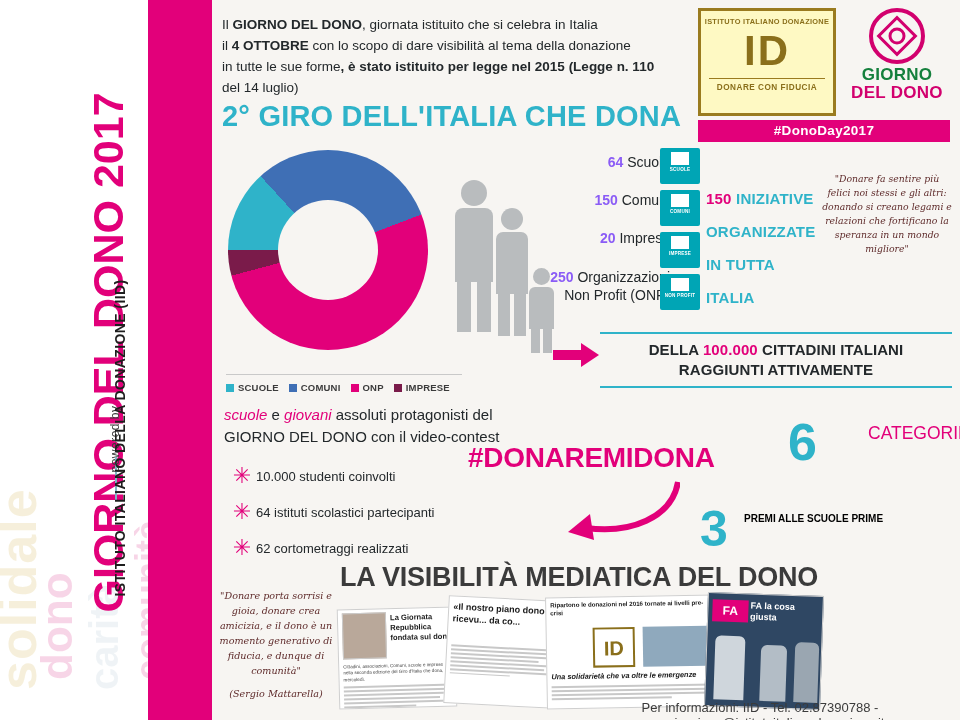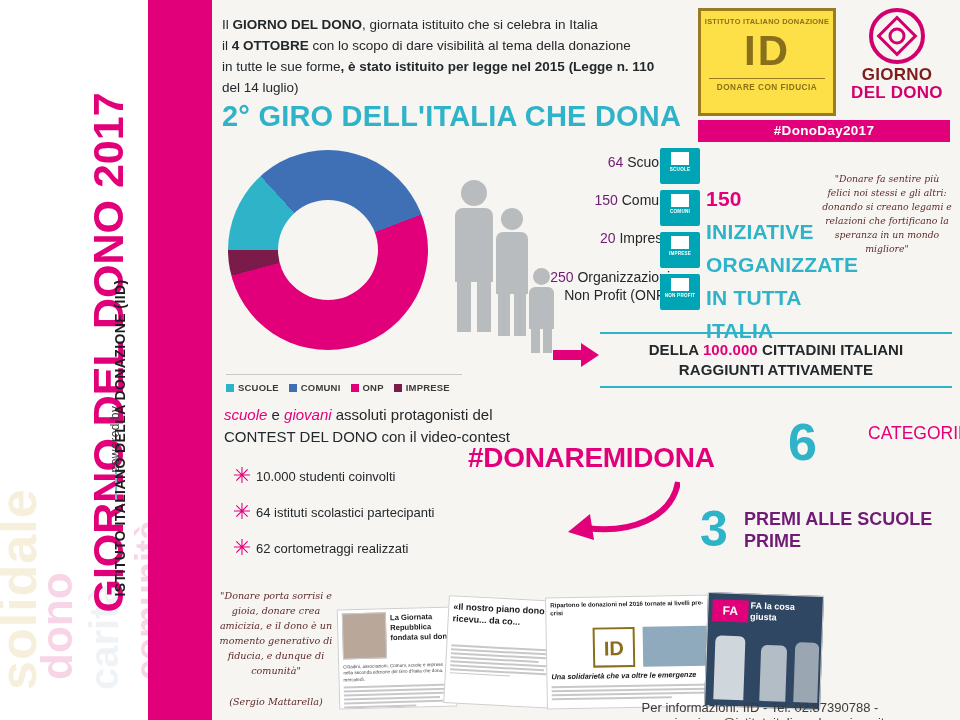--- a/index.html
+++ b/index.html
@@ -63,30 +63,30 @@
   .intro {
     position: absolute; left: 222px; top: 14px; width: 470px;
     font-size: 13.5px; line-height: 21px; color: #23282b;
   }
   .intro b { font-weight: bold; }
 
   
   .logo-box { position: absolute; left: 698px; top: 8px; width: 252px; height: 130px; }
   .logo-id {
     position: absolute; left: 0; top: 0; width: 138px; height: 108px;
-    border: 3px solid #9a7b1f; background: #fde047; text-align: center;
+    border: 3px solid #9a7b1f; background: #fef9c3; text-align: center;
   }
   .logo-id .top-arc { font-size: 7.4px; color:#8a6f1b; letter-spacing: .3px; margin-top: 6px; font-weight: bold;}
   .logo-id .big { font-size: 42px; font-weight: bold; color:#8a6f1b; line-height: 46px; letter-spacing: 2px; margin-top: 2px;}
   .logo-id .sub { font-size: 8.2px; color:#8a6f1b; font-weight: bold; letter-spacing:.5px; border-top:1.5px solid #9a7b1f; margin:4px 8px 0; padding-top:4px;}
   .logo-gdd {
     position: absolute; left: 146px; top: 0; width: 106px; height: 108px; text-align: center;
   }
   .logo-mark { width: 56px; height: 56px; margin: 0 auto 2px; position: relative; }
-  .logo-gdd .l1 { font-size: 17px; font-weight: bold; color:#7f1d1d; line-height: 18px; letter-spacing:.3px;}
+  .logo-gdd .l1 { font-size: 17px; font-weight: bold; color:#15803d; line-height: 18px; letter-spacing:.3px;}
   .logo-gdd .l2 { font-size: 17px; font-weight: bold; color:#d2006e; line-height: 18px; letter-spacing:.3px;}
   .hashtag-bar {
     position: absolute; left: 0; top: 112px; width: 252px; height: 22px;
     background: #e2007a; color: #fff; font-size: 13.5px; font-weight: bold;
     text-align: center; line-height: 22px; letter-spacing: .3px;
   }
 
   
   .headline {
     position: absolute; left: 222px; top: 100px; width: 480px;
@@ -112,35 +112,35 @@
 
   
   .people { position: absolute; left: 455px; top: 160px; width: 110px; height: 190px; }
   .person { position: absolute; background: #b9bcbe; }
   .p-head { border-radius: 50%; }
   .arrow-pink { position: absolute; left: 553px; top: 342px; }
 
   
   .stats { position: absolute; left: 490px; top: 152px; width: 180px; text-align: right; }
   .stat-row { height: 38px; font-size: 14px; color: #23282b; line-height: 20px; }
-  .stat-row .num { font-weight: normal; color: #701a75; }
+  .stat-row .num { font-weight: bold; color: #8b5cf6; }
   .stat-row.two { line-height: 18px; padding-top: 2px; }
 
   .badges { position: absolute; left: 660px; top: 148px; width: 42px; }
   .badge {
     width: 40px; height: 36px; background: #00a5b5; color: #fff; margin-bottom: 6px;
     text-align: center; border-radius: 2px; padding-top: 3px;
   }
   .badge .bi { width: 18px; height: 13px; margin: 1px auto 2px; background:#fff; position:relative;}
   .badge .bt { font-size: 4.6px; font-weight: bold; letter-spacing: .2px; line-height:6px;}
 
   
   .iniziative {
     position: absolute; left: 706px; top: 182px; width: 120px;
-    font-size: 21px; font-weight: bold; color: #2fb3c9; line-height: 33px; letter-spacing: .2px;
+    font-size: 15px; font-weight: bold; color: #2fb3c9; line-height: 33px; letter-spacing: .2px;
   }
   .iniziative .hl { color: #e2007a; }
 
   
   .quote-papa {
     position: absolute; left: 822px; top: 172px; width: 130px;
     font-size: 9.3px; line-height: 14px; color: #5e2a2a; font-style: italic;
     font-family: "DejaVu Serif", serif; text-align: center;
   }
 
@@ -164,21 +164,21 @@
   .tag-big {
     position: absolute; left: 468px; top: 442px; width: 320px;
     font-size: 28px; font-weight: bold; color: #e2007a; letter-spacing: -.3px;
   }
   .curve-arrow { position: absolute; left: 560px; top: 478px; }
 
   
   .six { position: absolute; left: 788px; top: 416px; font-size: 52px; font-weight: bold; color: #2fb3c9; line-height: 52px;}
   .six-lab { position: absolute; left: 868px; top: 420px; width: 110px; font-size: 17.5px; font-weight: normal; color: #e2007a; line-height: 26px;}
   .three { position: absolute; left: 700px; top: 504px; font-size: 50px; font-weight: bold; color: #2fb3c9; line-height: 50px;}
-  .three-lab { position: absolute; left: 744px; top: 508px; width: 216px; font-size: 18px; font-weight: bold; color: #701a75; line-height: 22px;}
+  .three-lab { position: absolute; left: 744px; top: 508px; width: 216px; font-size: 10px; font-weight: bold; color: #000000; line-height: 22px;}
 
   
   .visib {
     position: absolute; left: 340px; top: 562px; width: 520px;
     font-size: 27px; font-weight: bold; color: #3b3b3b; letter-spacing: -.2px;
   }
 
   
   .quote-matta {
     position: absolute; left: 218px; top: 588px; width: 116px;
@@ -341,21 +341,21 @@
     <div class="citt-line"></div>
     <div class="citt-text">
       <span>DELLA </span><span class="hl">100.000</span><span> CITTADINI ITALIANI</span><br>
       <span>RAGGIUNTI ATTIVAMENTE</span>
     </div>
     <div class="citt-line"></div>
   </div>
 
   <div class="scuole-intro">
     <span class="pink-i">scuole</span><span> e </span><span class="pink-i">giovani</span><span> assoluti protagonisti del</span><br>
-    <span>CONTEST DEL DONO con il video-contest</span>
+    <span>GIORNO DEL DONO con il video-contest</span>
   </div>
 
   <div class="bullets">
     <div class="bullet">
       <span class="ast">✳</span>
       <span>10.000 studenti coinvolti</span>
     </div>
     <div class="bullet">
       <span class="ast">✳</span>
       <span>64 istituti scolastici partecipanti</span>
@@ -375,24 +375,25 @@
   </div>
   <div class="six">6</div>
   <div class="six-lab">
     <div>CATEGORIE</div>
   </div>
   <div class="three">3</div>
   <div class="three-lab">
     <div>PREMI ALLE SCUOLE PRIME</div>
   </div>
 
+  <div class="visib">LA VISIBILITÀ MEDIATICA DEL DONO</div>
 
   <div class="quote-matta">
     <div>"Donare porta sorrisi e gioia, donare crea amicizia, e il dono è un momento generativo di fiducia, e dunque di comunità"</div>
-    <div style="margin-top:16px">(Sergio Mattarella)</div>
+    <div style="margin-top:8px">(Sergio Mattarella)</div>
   </div>
 
   <div class="clips">
 
     <div class="clip" style="left:0px; top:14px; width:118px; height:100px; transform:rotate(-1.5deg);">
       <div style="position:absolute;left:4px;top:3px;width:44px;height:46px;background:#b9a89a;border:1px solid #ccc;"></div>
       <div style="position:absolute;left:52px;top:4px;width:62px;font-size:7.6px;font-weight:bold;color:#1b1b1b;line-height:10px;">La Giornata Repubblica fondata sul dono</div>
       <div style="position:absolute;left:4px;top:54px;width:110px;font-size:4.6px;color:#444;line-height:6.4px;">Cittadini, associazioni, Comuni, scuole e imprese nella seconda edizione del Giro d'Italia che dona, mercoledì.</div>
       <div class="np-lines" style="top:76px;">
         <div class="np-line" style="width:108px"></div>

